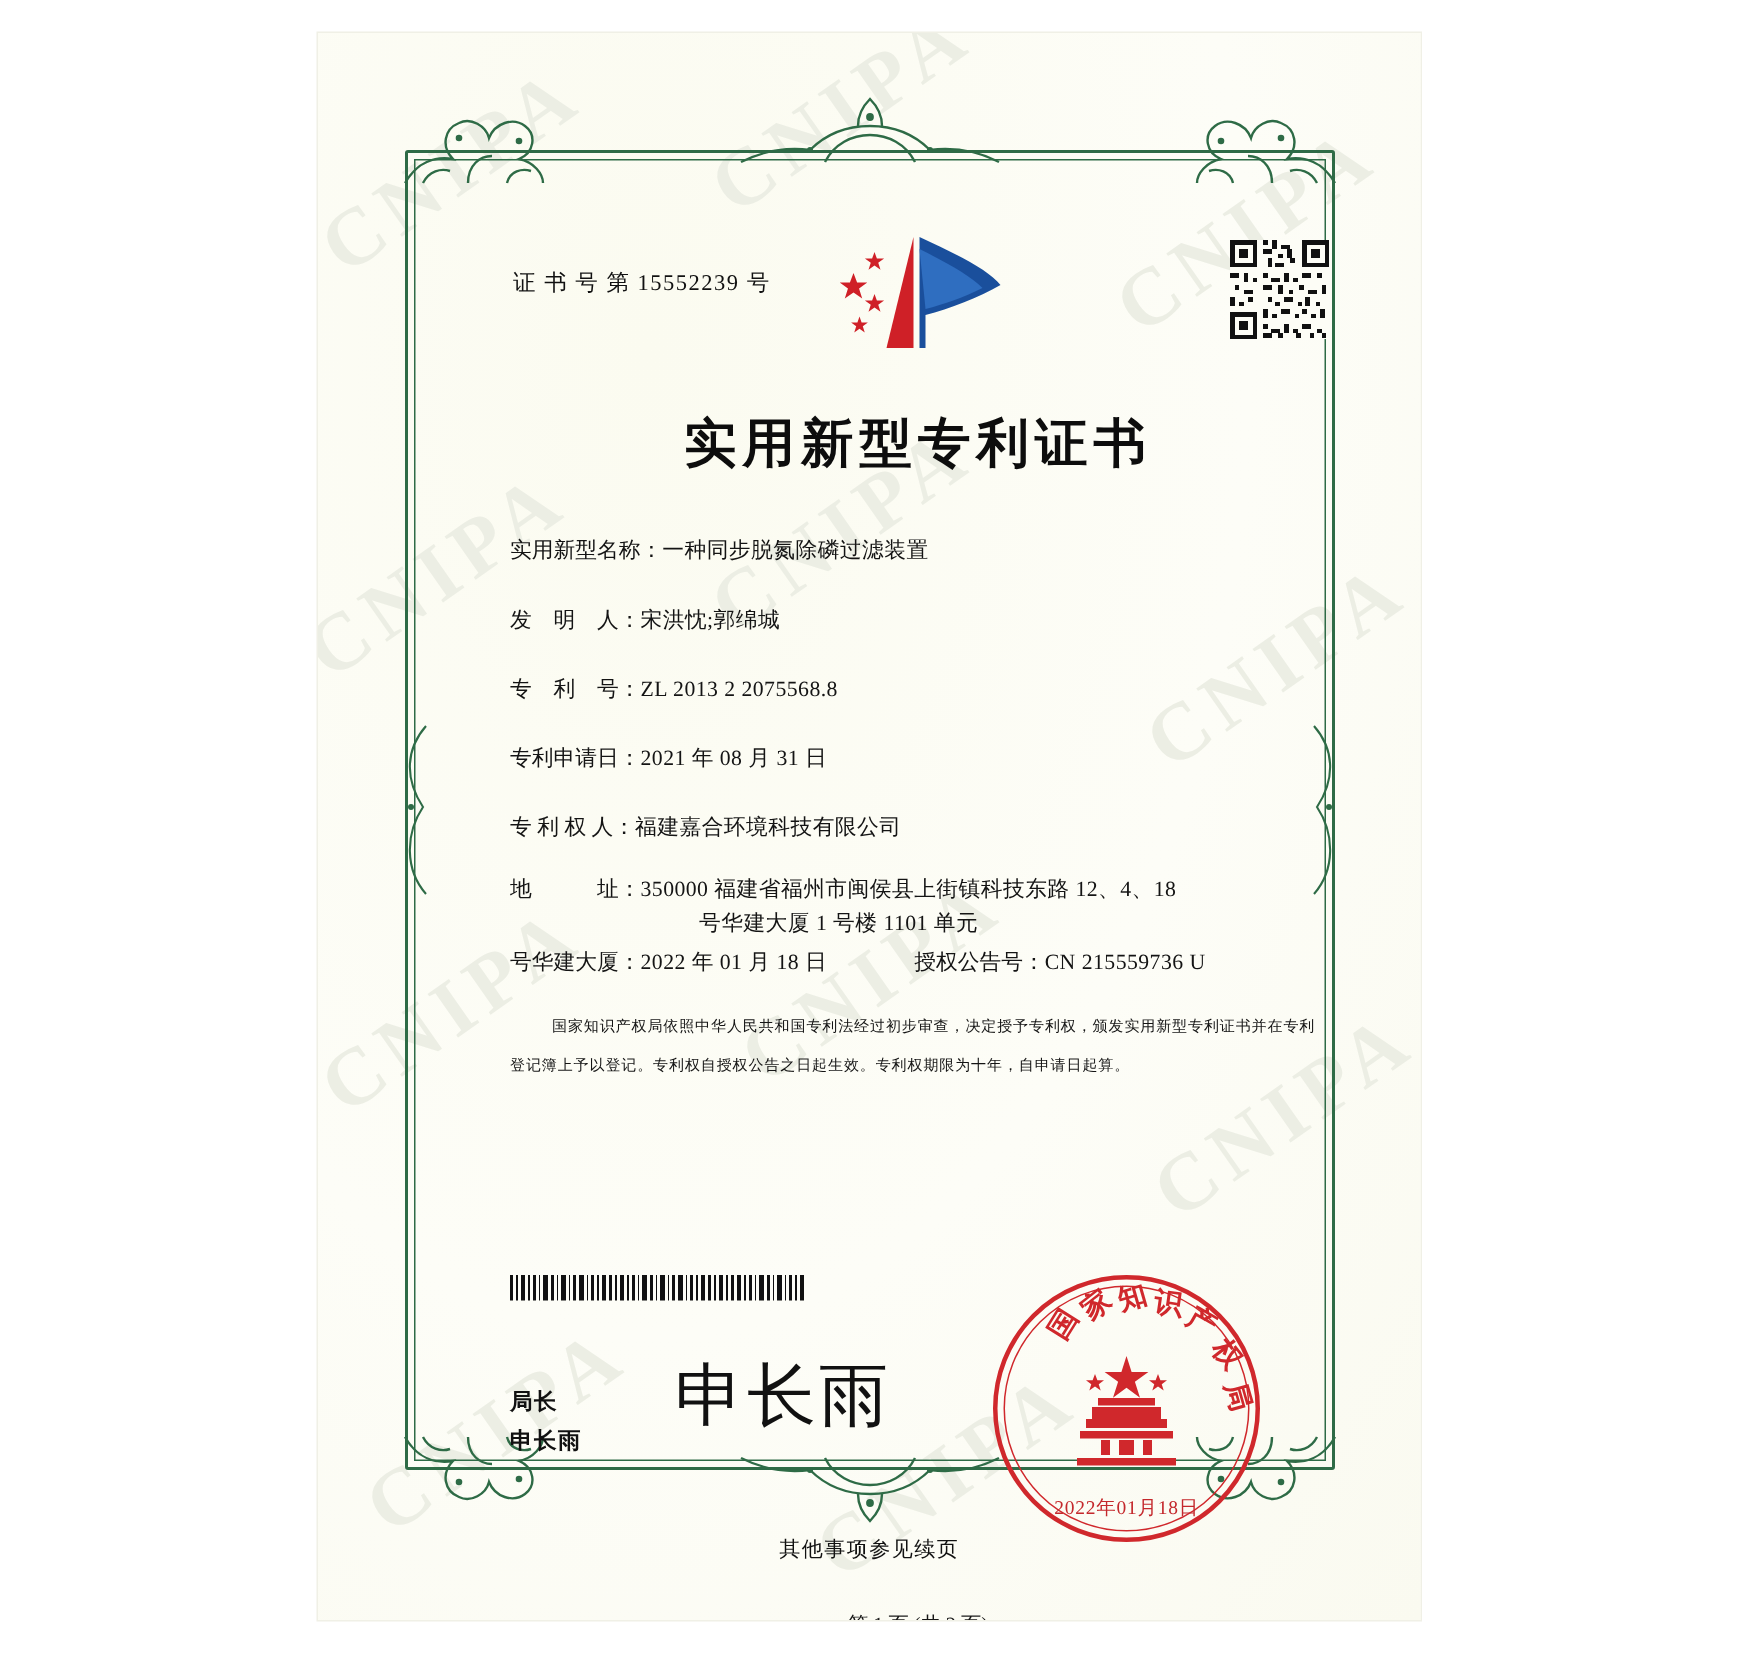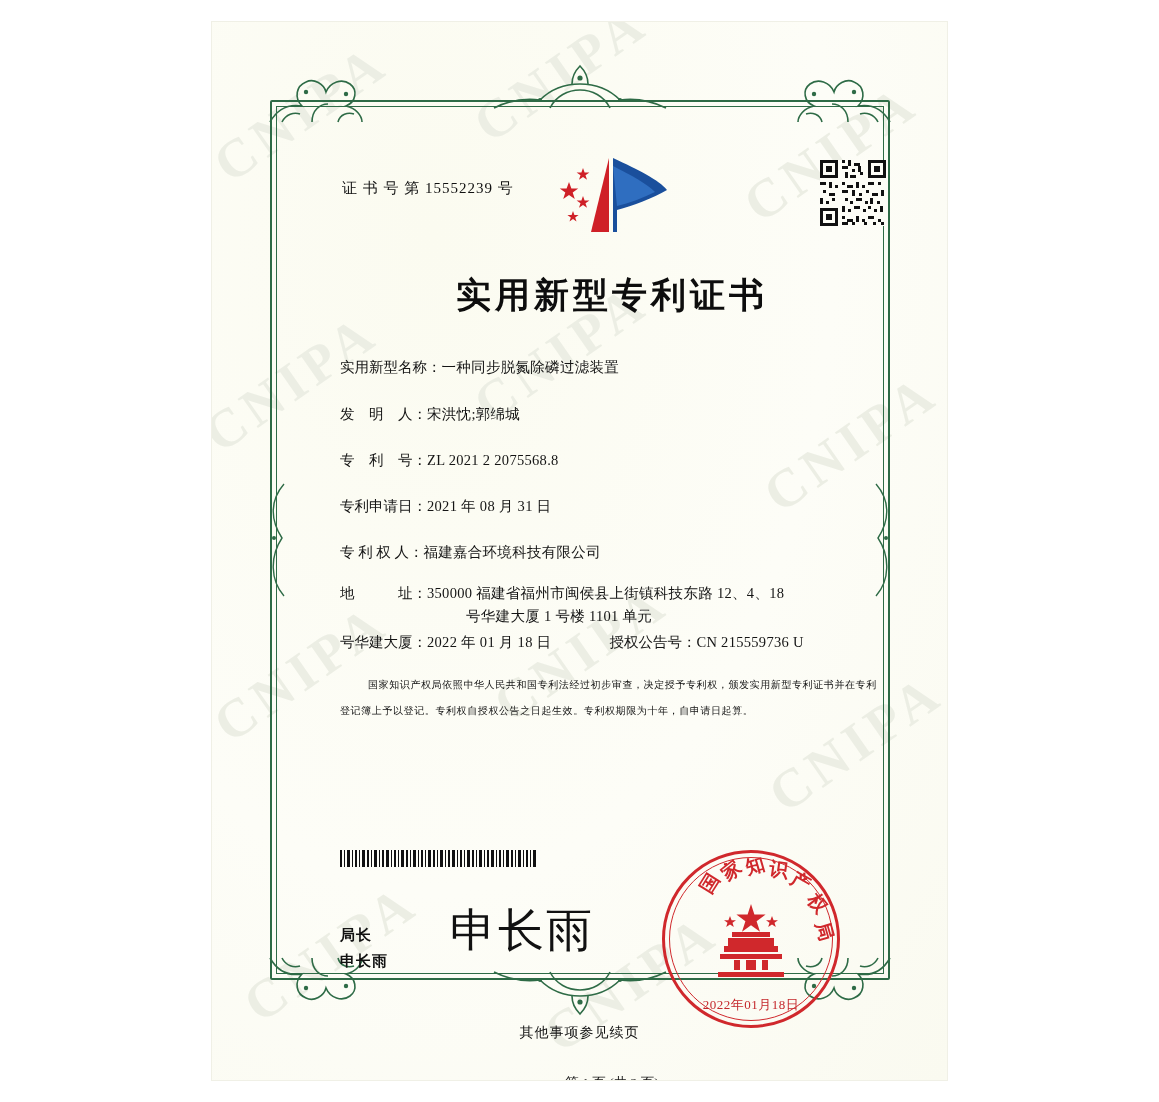--- a/index.html
+++ b/index.html
@@ -452,21 +452,21 @@
 
     <div id="doc-title">实用新型专利证书</div>
 
     <div class="field-row" id="f-name">
       <span class="field-label">实用新型名称：</span><span class="field-value">一种同步脱氮除磷过滤装置</span>
     </div>
     <div class="field-row" id="f-inventor">
       <span class="field-label">发　明　人：</span><span class="field-value">宋洪忱;郭绵城</span>
     </div>
     <div class="field-row" id="f-patentno">
-      <span class="field-label">专　利　号：</span><span class="field-value">ZL 2021 2 2075568.8</span>
+      <span class="field-label">专　利　号：</span><span class="field-value">ZL 2013 2 2075568.8</span>
     </div>
     <div class="field-row" id="f-appdate">
       <span class="field-label">专利申请日：</span><span class="field-value">2021 年 08 月 31 日</span>
     </div>
     <div class="field-row" id="f-holder">
       <span class="field-label">专 利 权 人：</span><span class="field-value">福建嘉合环境科技有限公司</span>
     </div>
 
     <div class="field-row" id="f-address">
       <span class="field-label">地　　　址：</span><span class="field-value">350000 福建省福州市闽侯县上街镇科技东路 12、4、18</span>

